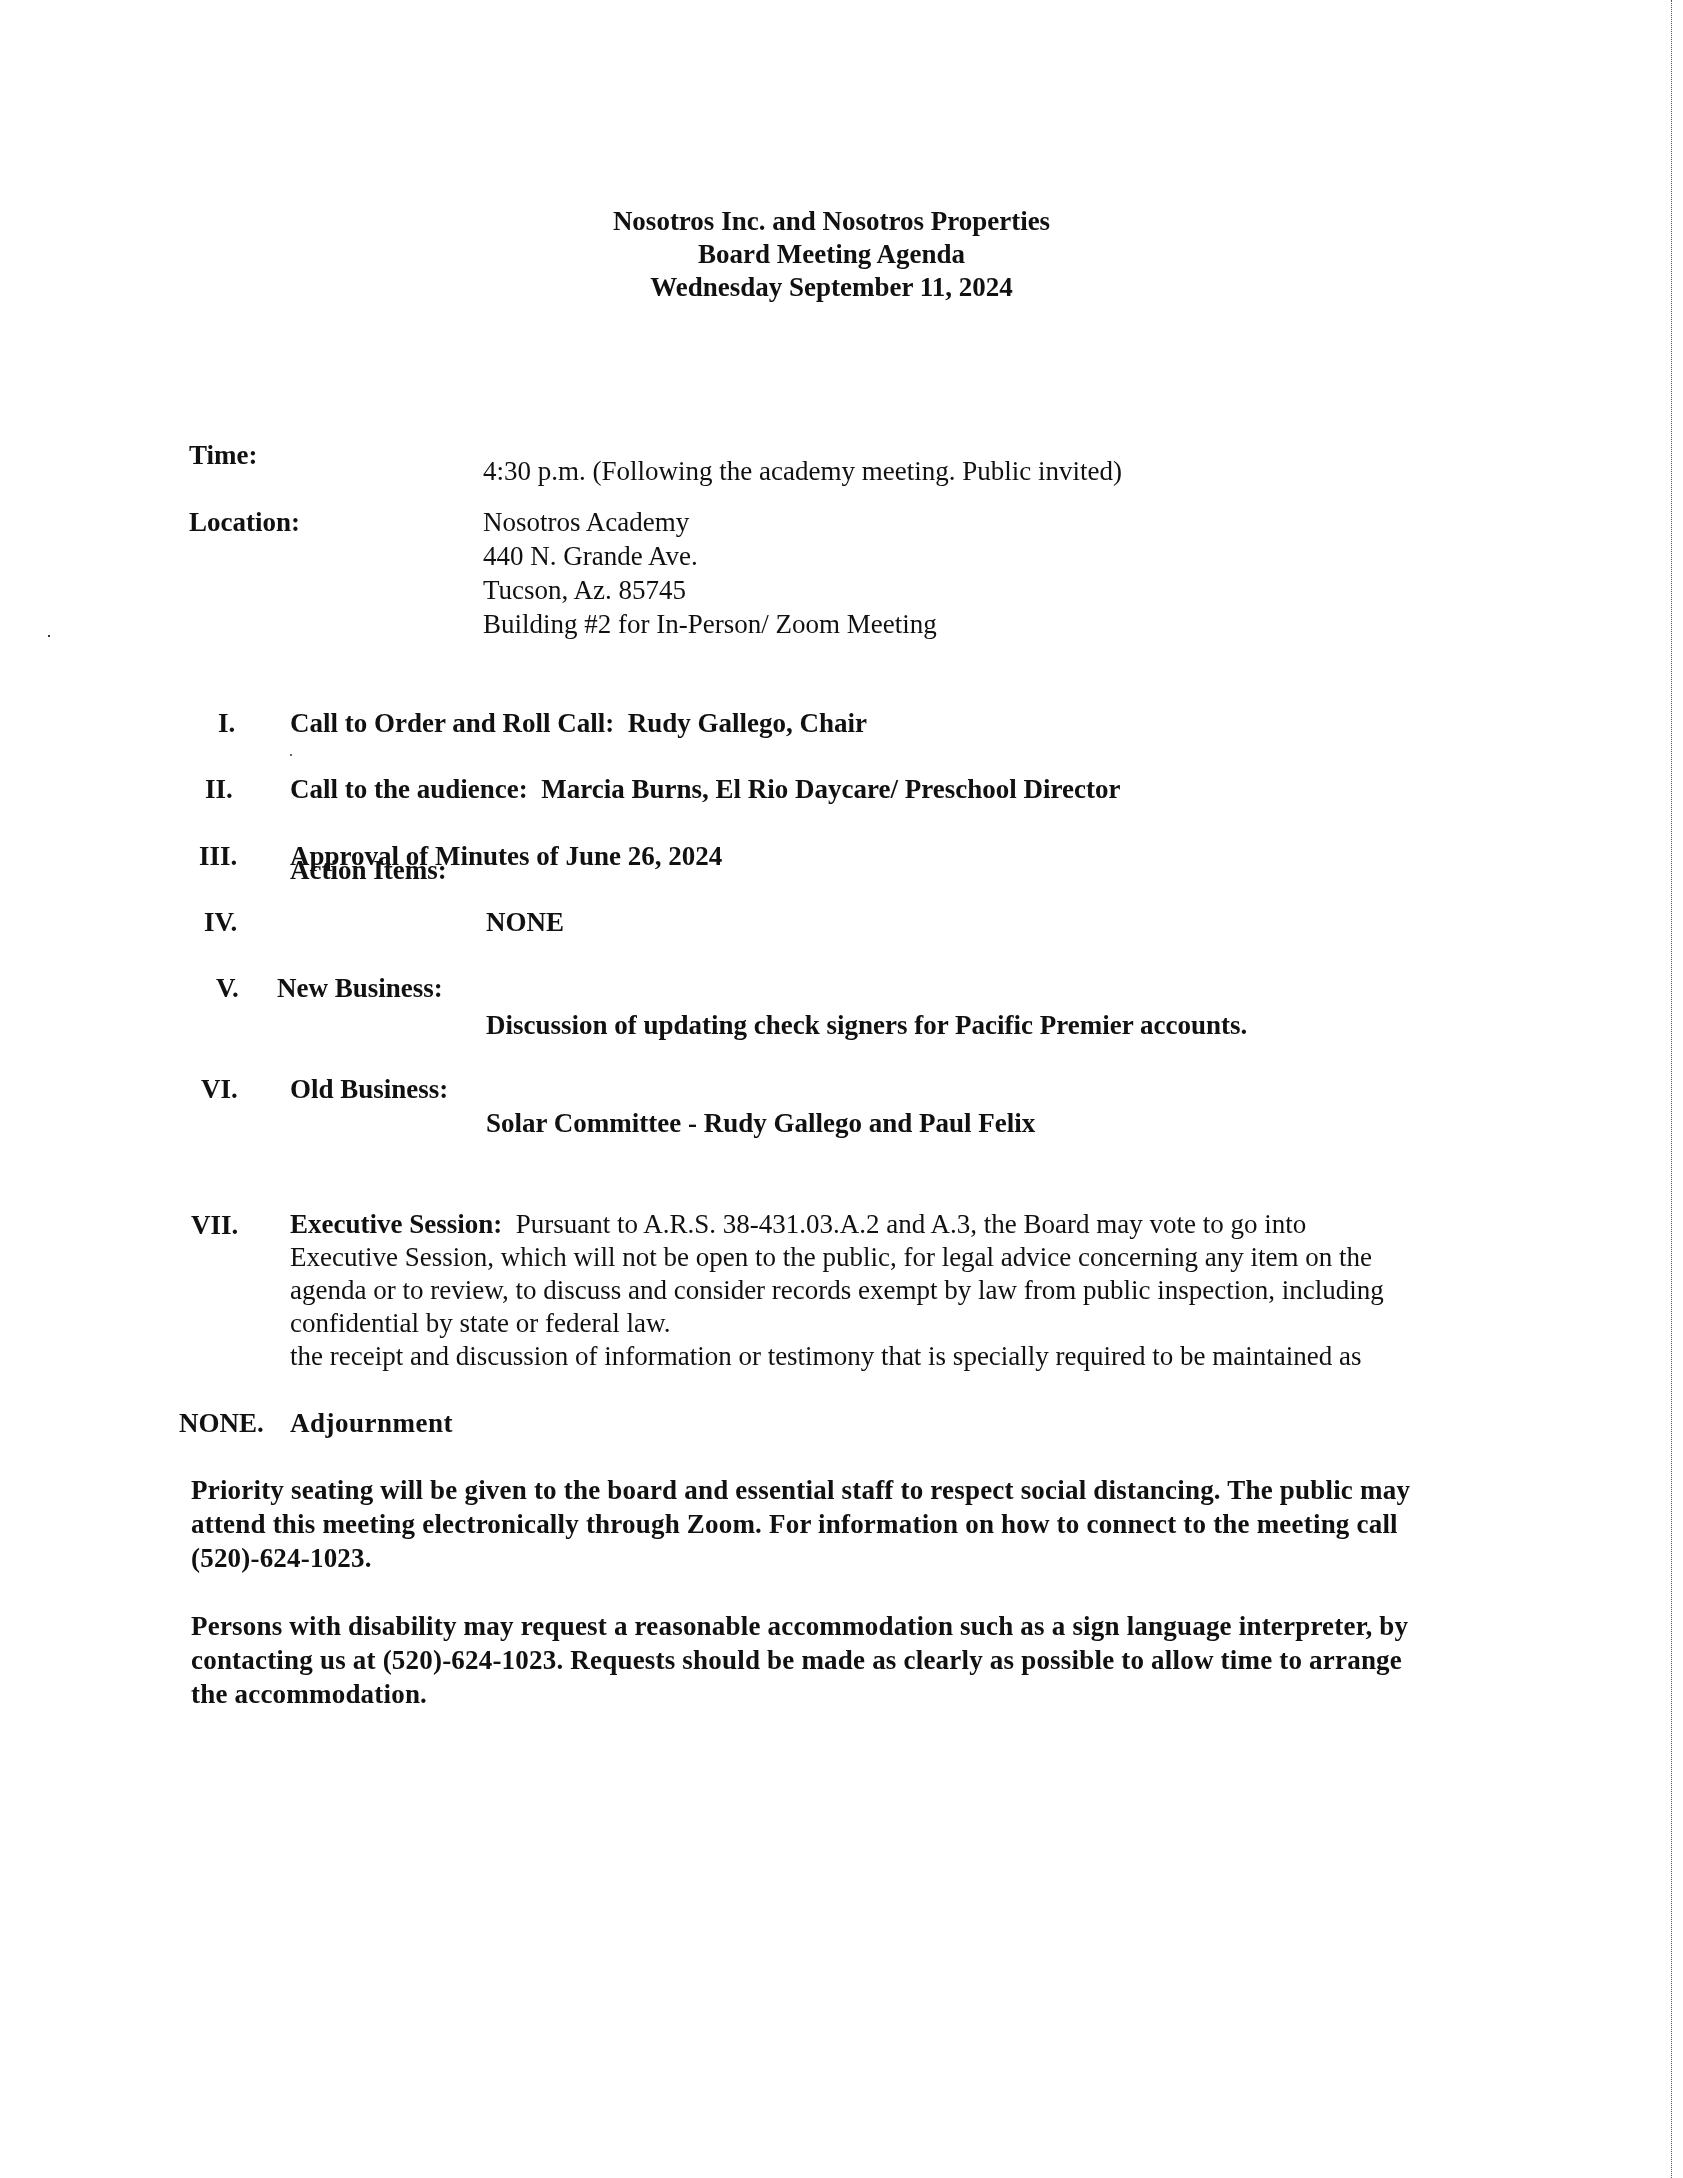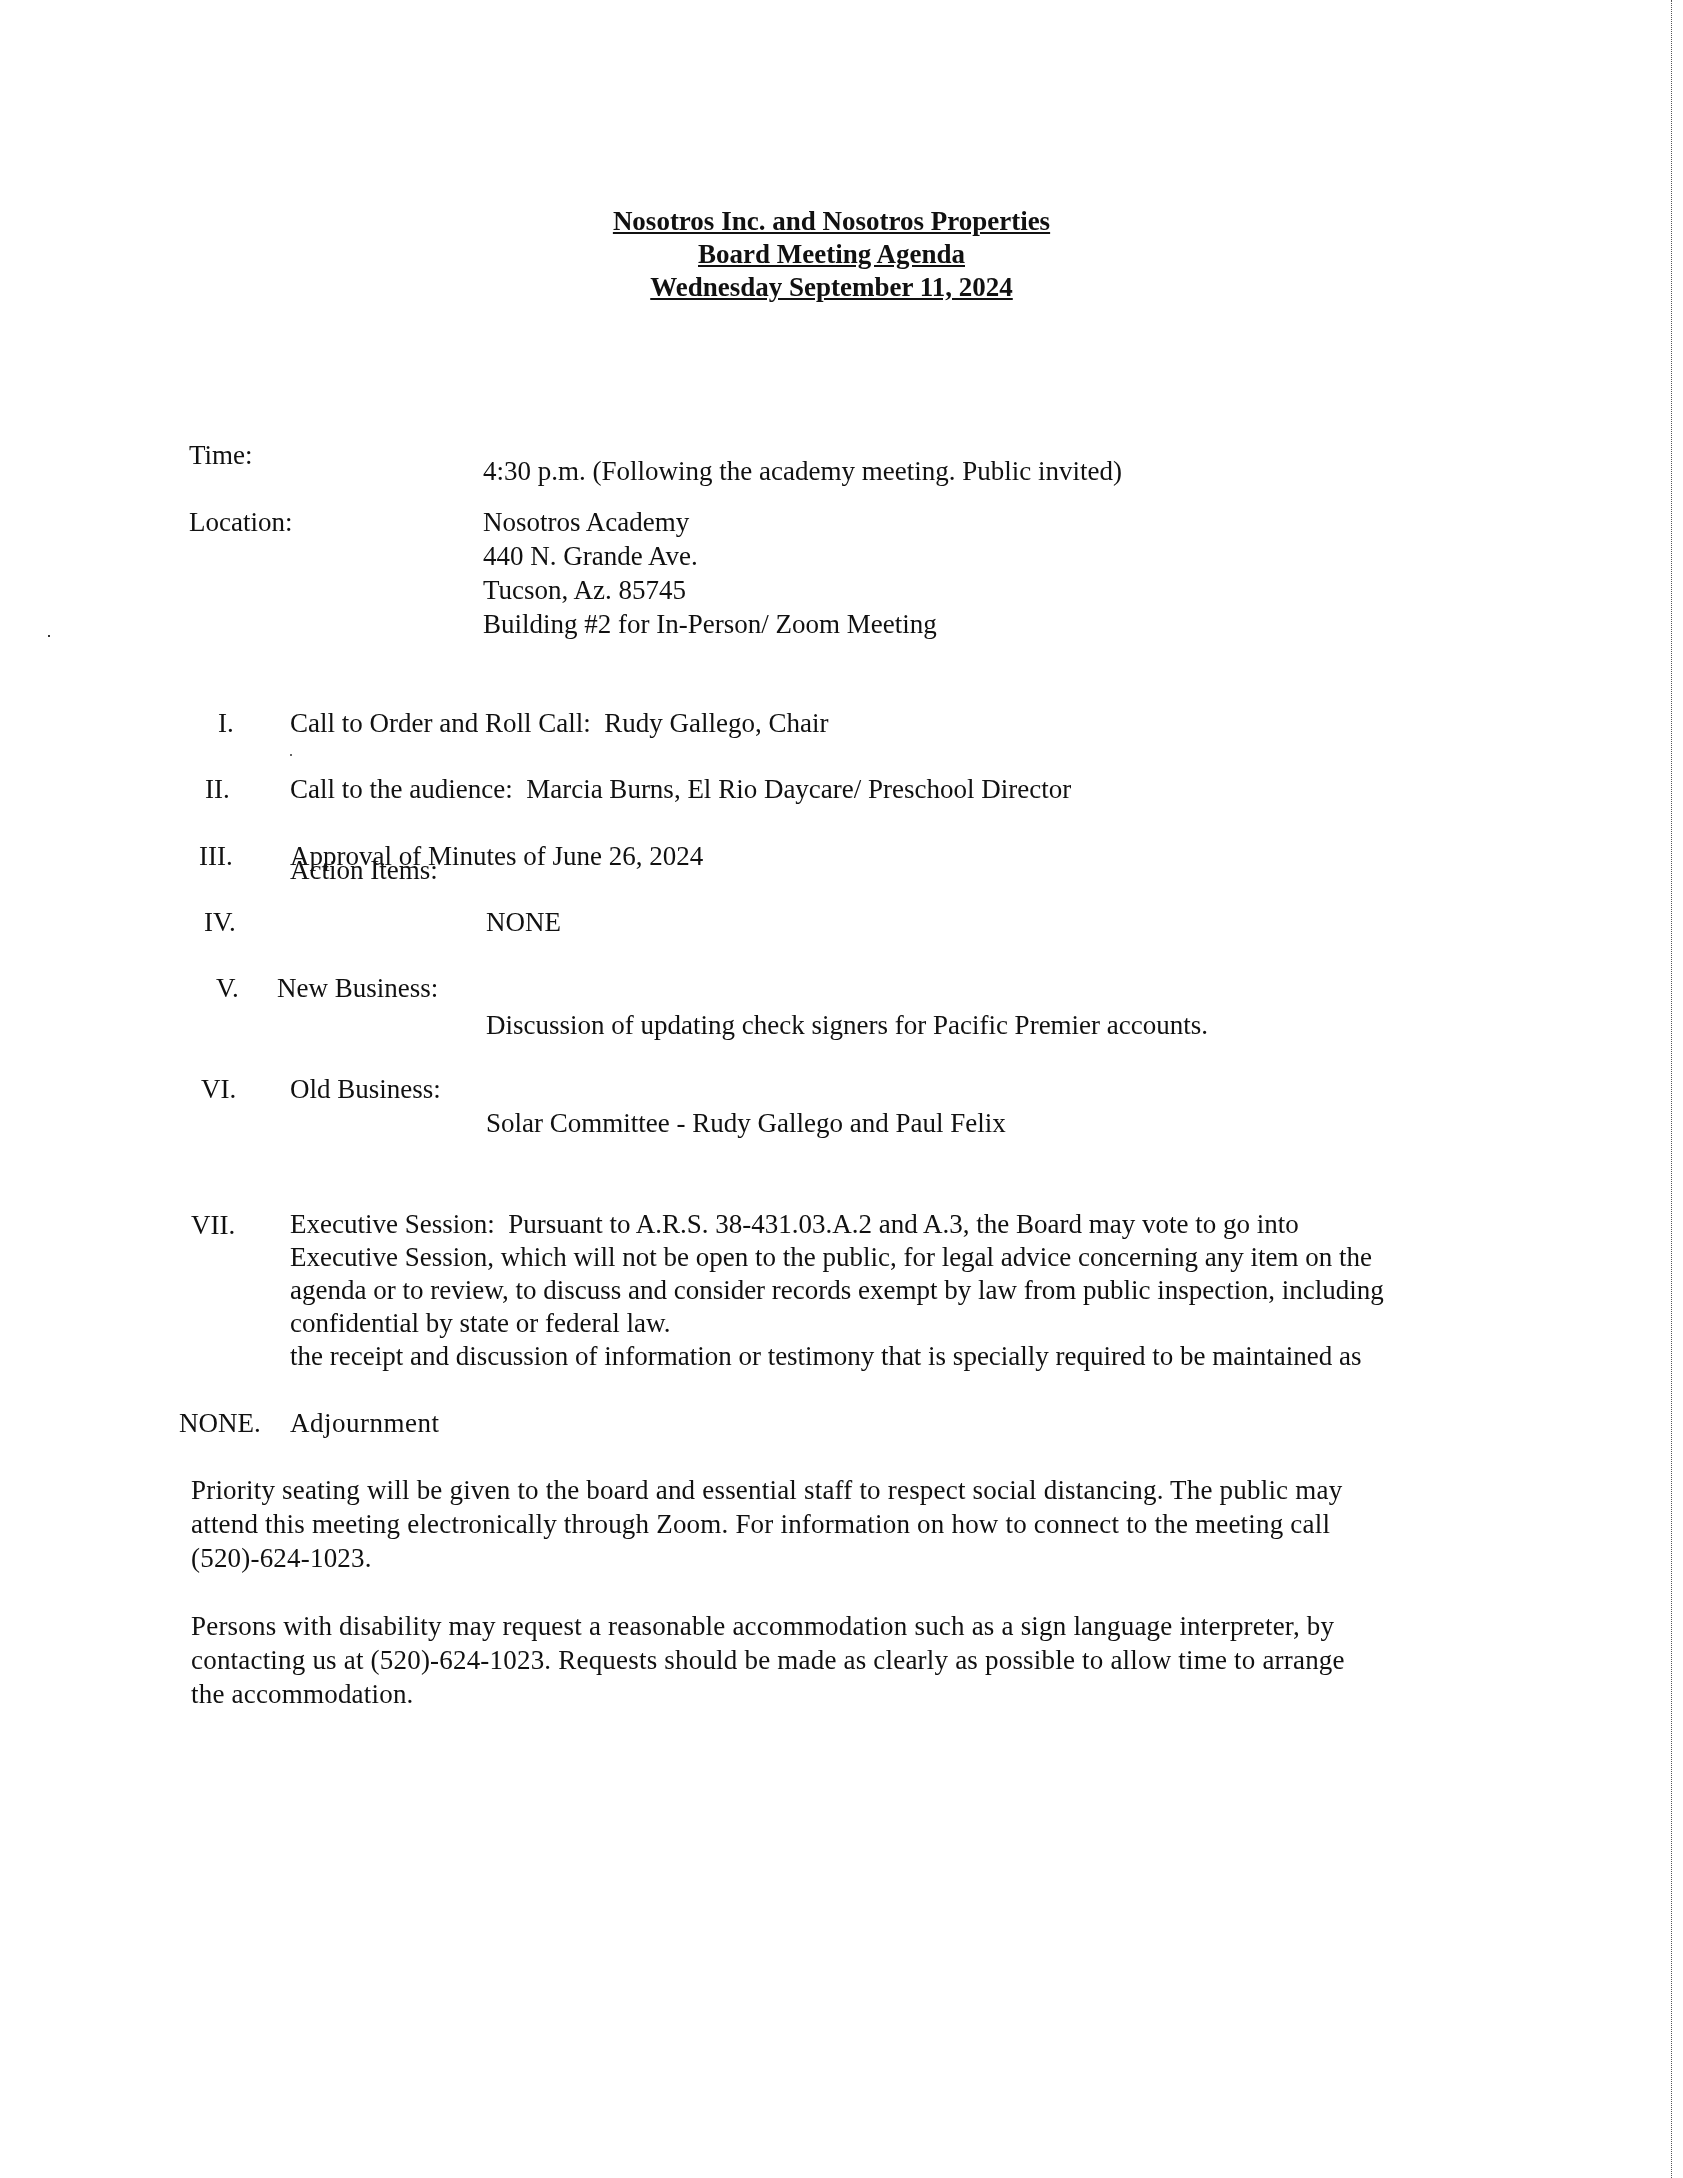--- a/index.html
+++ b/index.html
@@ -1,24 +1,24 @@
 <!DOCTYPE html>
 <html><head>
   <meta charset="utf-8">
   <style>
     html, body { margin: 0; padding: 0; background: #ffffff; }
     body { width: 1683px; height: 2178px; position: relative; overflow: hidden;
            font-family: "Liberation Serif", "DejaVu Serif", serif; color: #111111; }
     .page { position: absolute; left: 0; top: 0; width: 1683px; height: 2178px; background: #fff; }
     .abs { position: absolute; white-space: nowrap; }
-    .b { font-weight: normal; }
+    .b { font-weight: bold; }
     .f { font-size: 27px; line-height: 34px; }
     .title { position: absolute; left: 0; width: 1663px; text-align: center; top: 205px;
              font-size: 27px; line-height: 33px; font-weight: bold; }
-    .title div { white-space: nowrap; text-decoration: underline; }
+    .title div { white-space: nowrap; }
     .lines div { white-space: nowrap; }
     .edge-line { position: absolute; left: 1671px; top: 0; width: 0; height: 2178px;
                  border-left: 1px dotted #555; }
     .speck { position: absolute; left: 48px; top: 635px; width: 2px; height: 2px; background: #333; }
     .speck2 { position: absolute; left: 290px; top: 754px; width: 2px; height: 2px; background: #666; }
   </style>
 </head>
 <body>
 
 <div class="page">

